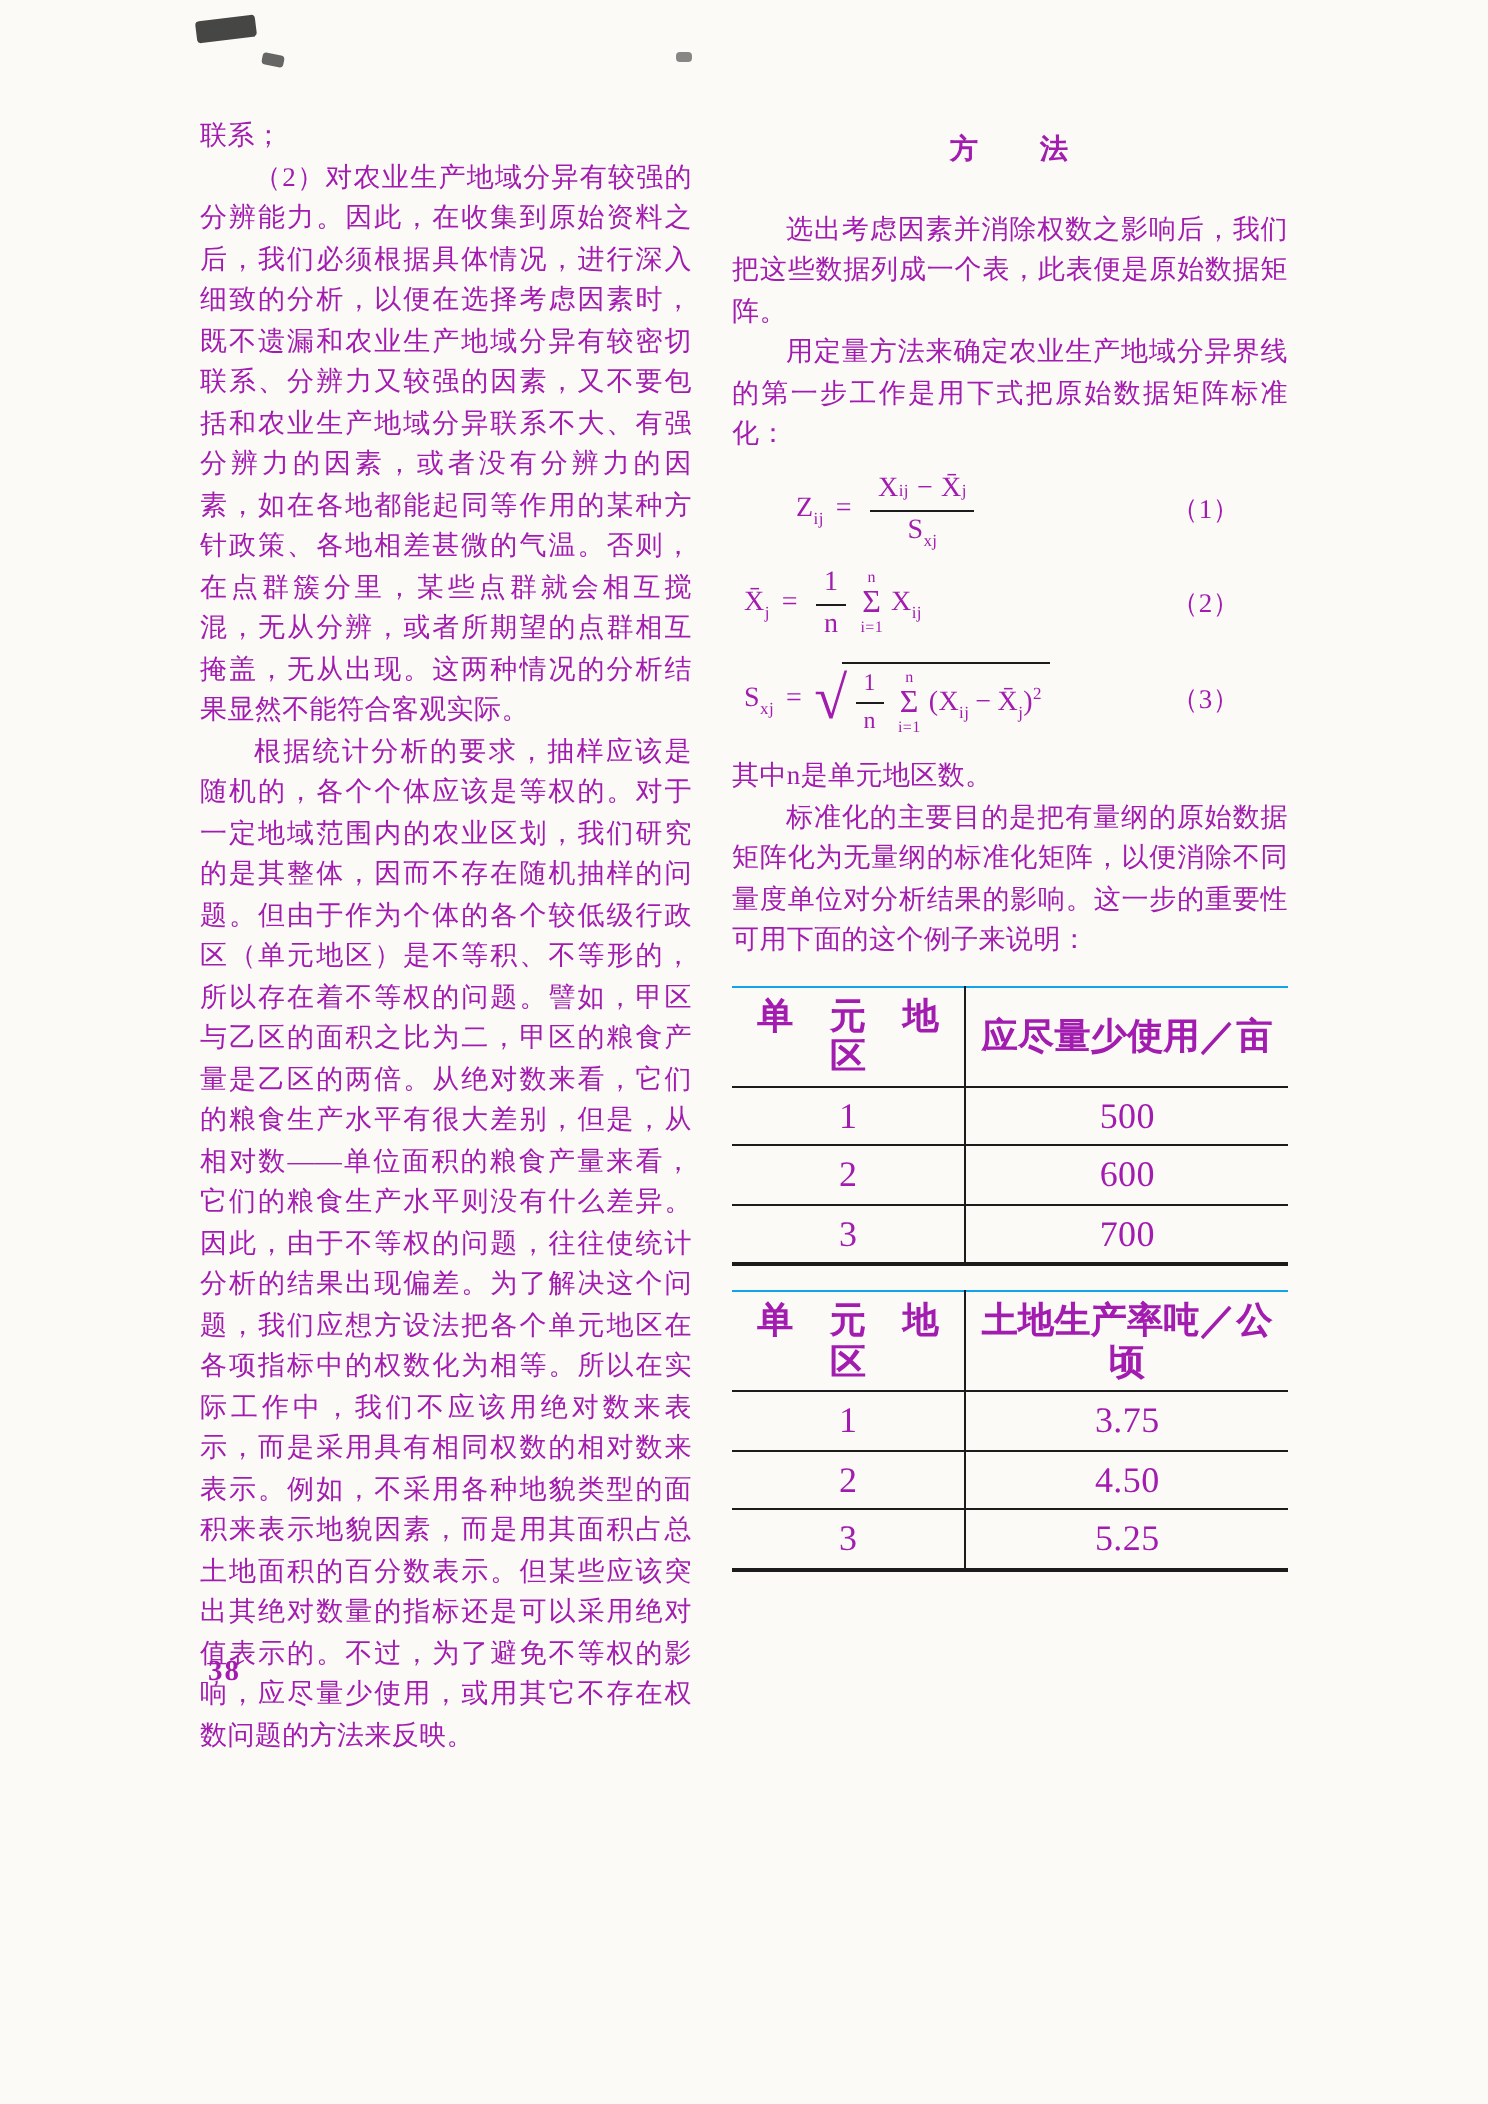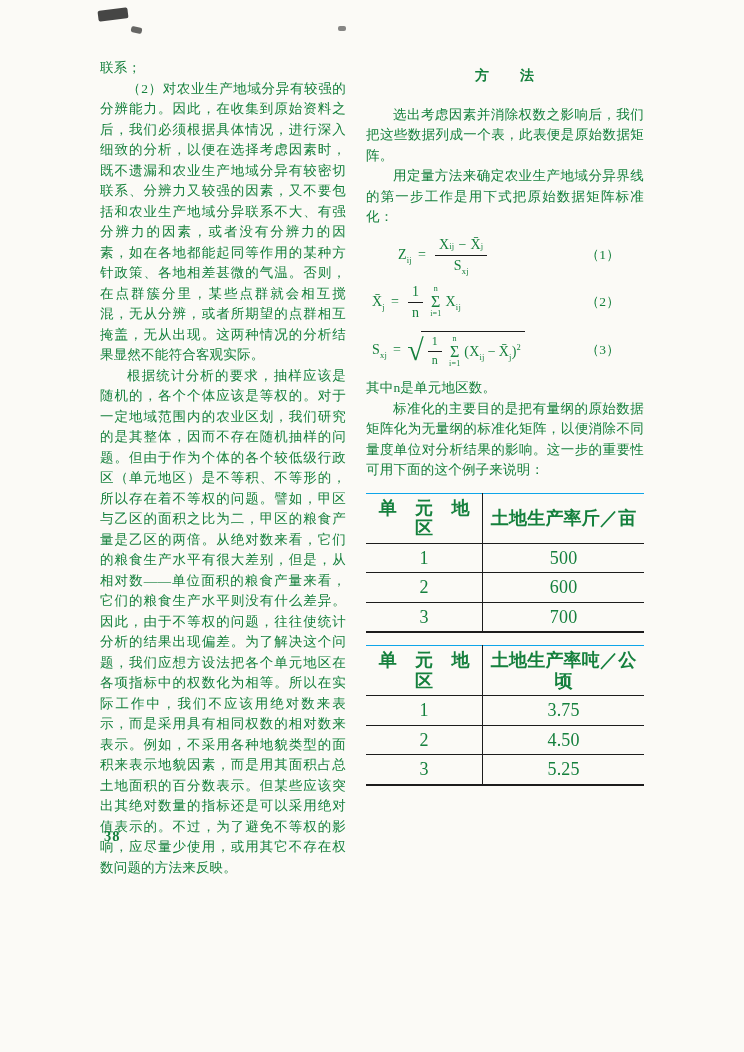--- a/index.html
+++ b/index.html
@@ -1,20 +1,20 @@
 <!DOCTYPE html>
 <html><head>
 <meta charset="utf-8">
 <style>
   * { margin:0; padding:0; box-sizing:border-box; }
   html,body { background:#e9e7e1; }
   body { font-family:"Liberation Serif","DejaVu Serif",serif; }
   .page {
     position:relative; width:744px; height:1052px; margin:0 auto;
-    background:#fbfaf6; color:#15803d; overflow:hidden;
+    background:#fbfaf6; color:#a21caf; overflow:hidden;
   }
   .artifact { position:absolute; background:#262626; border-radius:2px; }
   .artifact.a1 { left:98px; top:9px; width:30px; height:11px; transform:rotate(-7deg); opacity:.85; }
   .artifact.a2 { left:131px; top:27px; width:11px; height:6px; transform:rotate(12deg); opacity:.7; }
   .artifact.a3 { left:338px; top:26px; width:8px; height:5px; opacity:.55; }
 
   .col { position:absolute; text-align:justify; font-size:13.5px; line-height:20.5px; letter-spacing:.2px; }
   .col-left  { left:100px; top:58px; width:246px; }
   .col-right { left:366px; top:62px; width:278px; }
   .col p { text-indent:2em; margin:0; }
@@ -131,21 +131,21 @@
       <span class="f-tag">（3）</span>
     </div>
 
     <p class="noindent">其中n是单元地区数。</p>
     <p>标准化的主要目的是把有量纲的原始数据矩阵化为无量纲的标准化矩阵，以便消除不同量度单位对分析结果的影响。这一步的重要性可用下面的这个例子来说明：</p>
 
     <table class="dtable">
       <thead>
         <tr>
           <th>单　元　地　区</th>
-          <th>土地生产率斤／亩</th>
+          <th>应尽量少使用／亩</th>
         </tr>
       </thead>
       <tbody>
         <tr>
             <td>1</td>
             <td>500</td>
           </tr>
         <tr>
             <td>2</td>
             <td>600</td>

